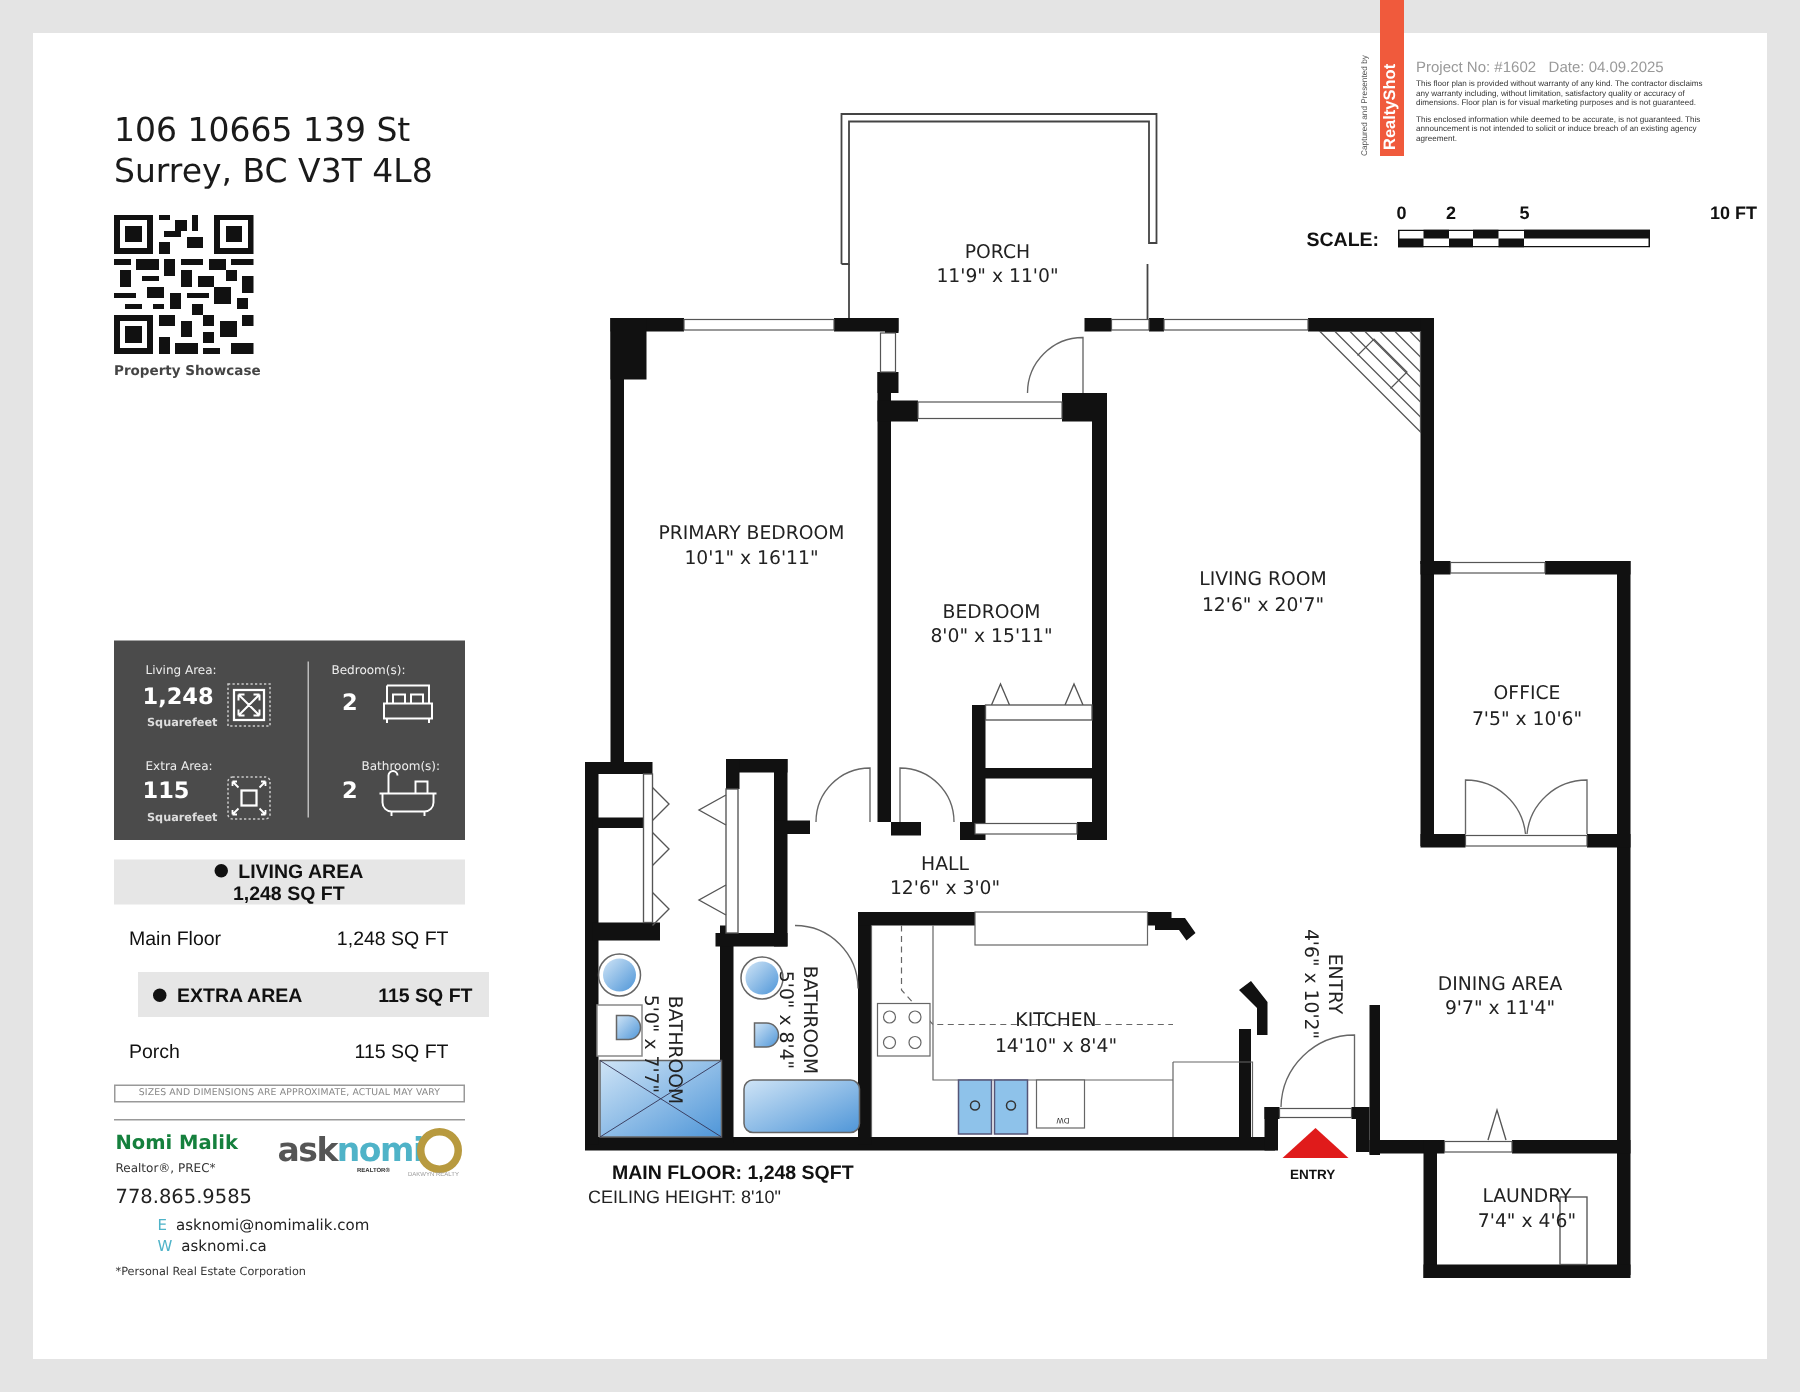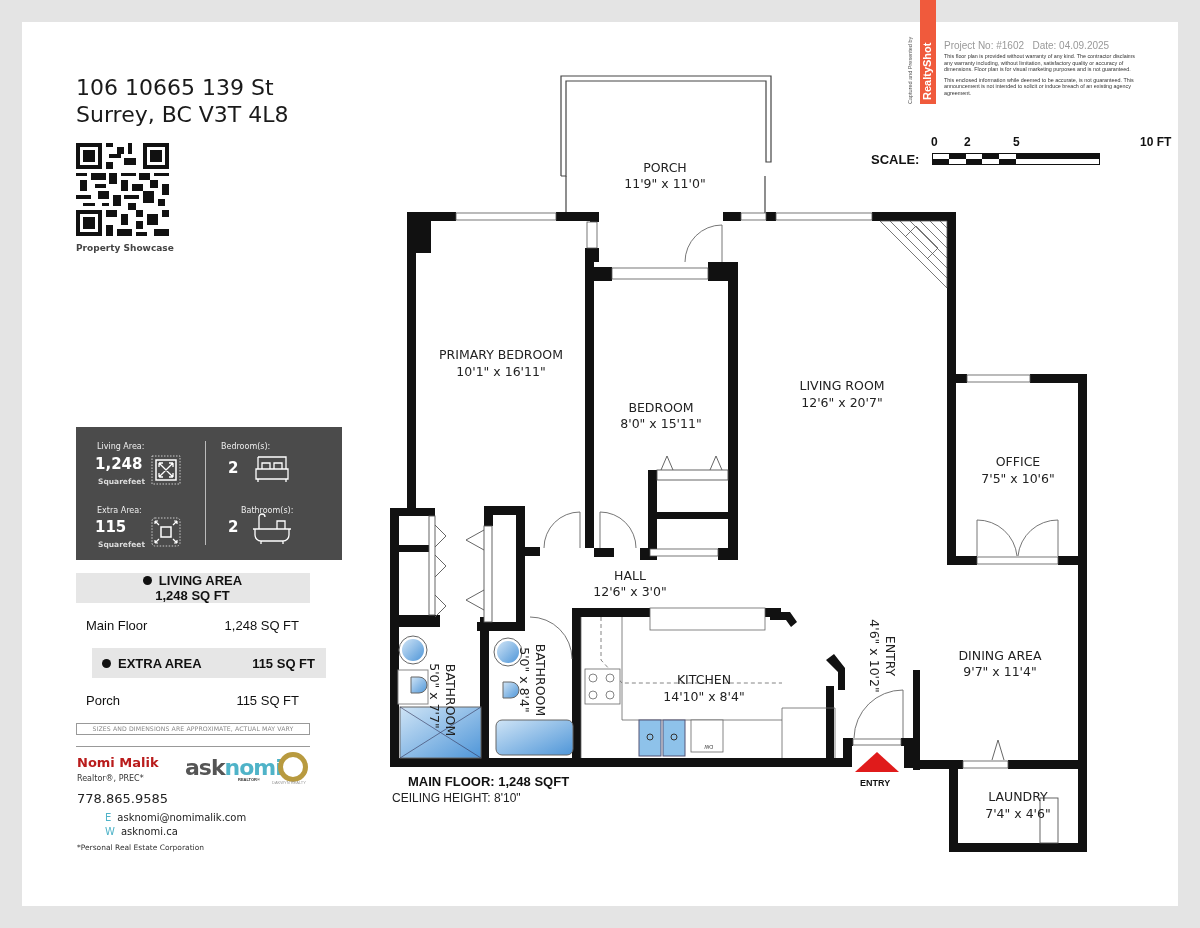--- a/index.html
+++ b/index.html
@@ -1,32 +1,32 @@
 <!DOCTYPE html>
 <html><head>
 <meta charset="utf-8">
 <style>
   html,body{margin:0;padding:0;}
   body{width:1200px;height:928px;background:#e4e4e4;position:relative;overflow:hidden;font-family:"Liberation Sans",sans-serif;color:#111;}
   .page{position:absolute;left:22px;top:22px;width:1156px;height:884px;background:#fff;}
   .addr{position:absolute;left:76px;top:74px;font-family:"DejaVu Sans",sans-serif;font-size:22px;line-height:27px;color:#1a1a1a;}
   .qr{position:absolute;left:76px;top:143px;width:93px;height:93px;}
   .qr-label{position:absolute;left:76px;top:243px;font-size:9px;font-weight:bold;color:#444;font-family:"DejaVu Sans",sans-serif;}
-  .stats{position:absolute;left:76px;top:427px;width:266px;height:133px;background:#4b4b4b;color:#fff;font-family:"DejaVu Sans",sans-serif;}
+  .stats{position:absolute;left:76px;top:427px;width:234px;height:133px;background:#4b4b4b;color:#fff;font-family:"DejaVu Sans",sans-serif;}
   .stats .divider{position:absolute;left:129px;top:14px;width:1px;height:104px;background:#bbb;}
   .st-lbl{position:absolute;font-size:8px;color:#eee;}
   .st-big{position:absolute;font-size:15px;font-weight:bold;}
   .st-sub{position:absolute;font-size:7.5px;font-weight:bold;color:#ddd;}
   .st-icon{position:absolute;}
   .area-row{position:absolute;left:76px;width:234px;height:30px;font-size:13px;display:flex;align-items:center;justify-content:space-between;box-sizing:border-box;padding:0 11px 0 10px;}
   .area-row.head{background:#e6e6e6;font-weight:bold;}
   .area-row .dot{display:inline-block;width:9px;height:9px;border-radius:50%;background:#111;margin-right:7px;vertical-align:middle;position:relative;top:-1px;}
   .disclaimer{position:absolute;left:76px;top:723px;width:232px;height:10px;border:1px solid #999;font-size:6.2px;color:#888;text-align:center;line-height:10px;letter-spacing:0.1px;font-family:"DejaVu Sans",sans-serif;}
   .hr{position:absolute;left:76px;top:746px;width:234px;height:1px;background:#999;}
-  .agent-name{position:absolute;left:77px;top:755px;font-size:13px;font-weight:bold;color:#b91c1c;font-family:"DejaVu Sans",sans-serif;}
+  .agent-name{position:absolute;left:77px;top:755px;font-size:13px;font-weight:bold;color:#15803d;font-family:"DejaVu Sans",sans-serif;}
   .agent-title{position:absolute;left:77px;top:774px;font-size:8px;color:#333;font-family:"DejaVu Sans",sans-serif;}
   .agent-phone{position:absolute;left:77px;top:791px;font-size:13px;color:#222;font-family:"DejaVu Sans",sans-serif;}
   .agent-line{position:absolute;left:77px;font-size:10px;color:#222;font-family:"DejaVu Sans",sans-serif;margin-left:28px;}
   .agent-line .k{color:#4fb3c8;margin-right:6px;}
   .agent-corp{position:absolute;left:77px;top:843px;font-size:7.5px;color:#333;font-family:"DejaVu Sans",sans-serif;}
   .brand{position:absolute;left:185px;top:755px;font-size:22px;font-weight:bold;letter-spacing:-1px;font-family:"DejaVu Sans",sans-serif;}
   .brand .a{color:#555;margin-top:24px;} .brand .b{color:#4fb3c8;}
   .brand-sub{position:absolute;left:238px;top:777px;font-size:4px;color:#333;font-weight:bold;}
   .dakwyn{position:absolute;left:278px;top:752px;width:20px;height:20px;border:5px solid #b89a3f;border-radius:50%;}
   .dakwyn-lbl{position:absolute;left:272px;top:780px;font-size:4px;color:#999;}

